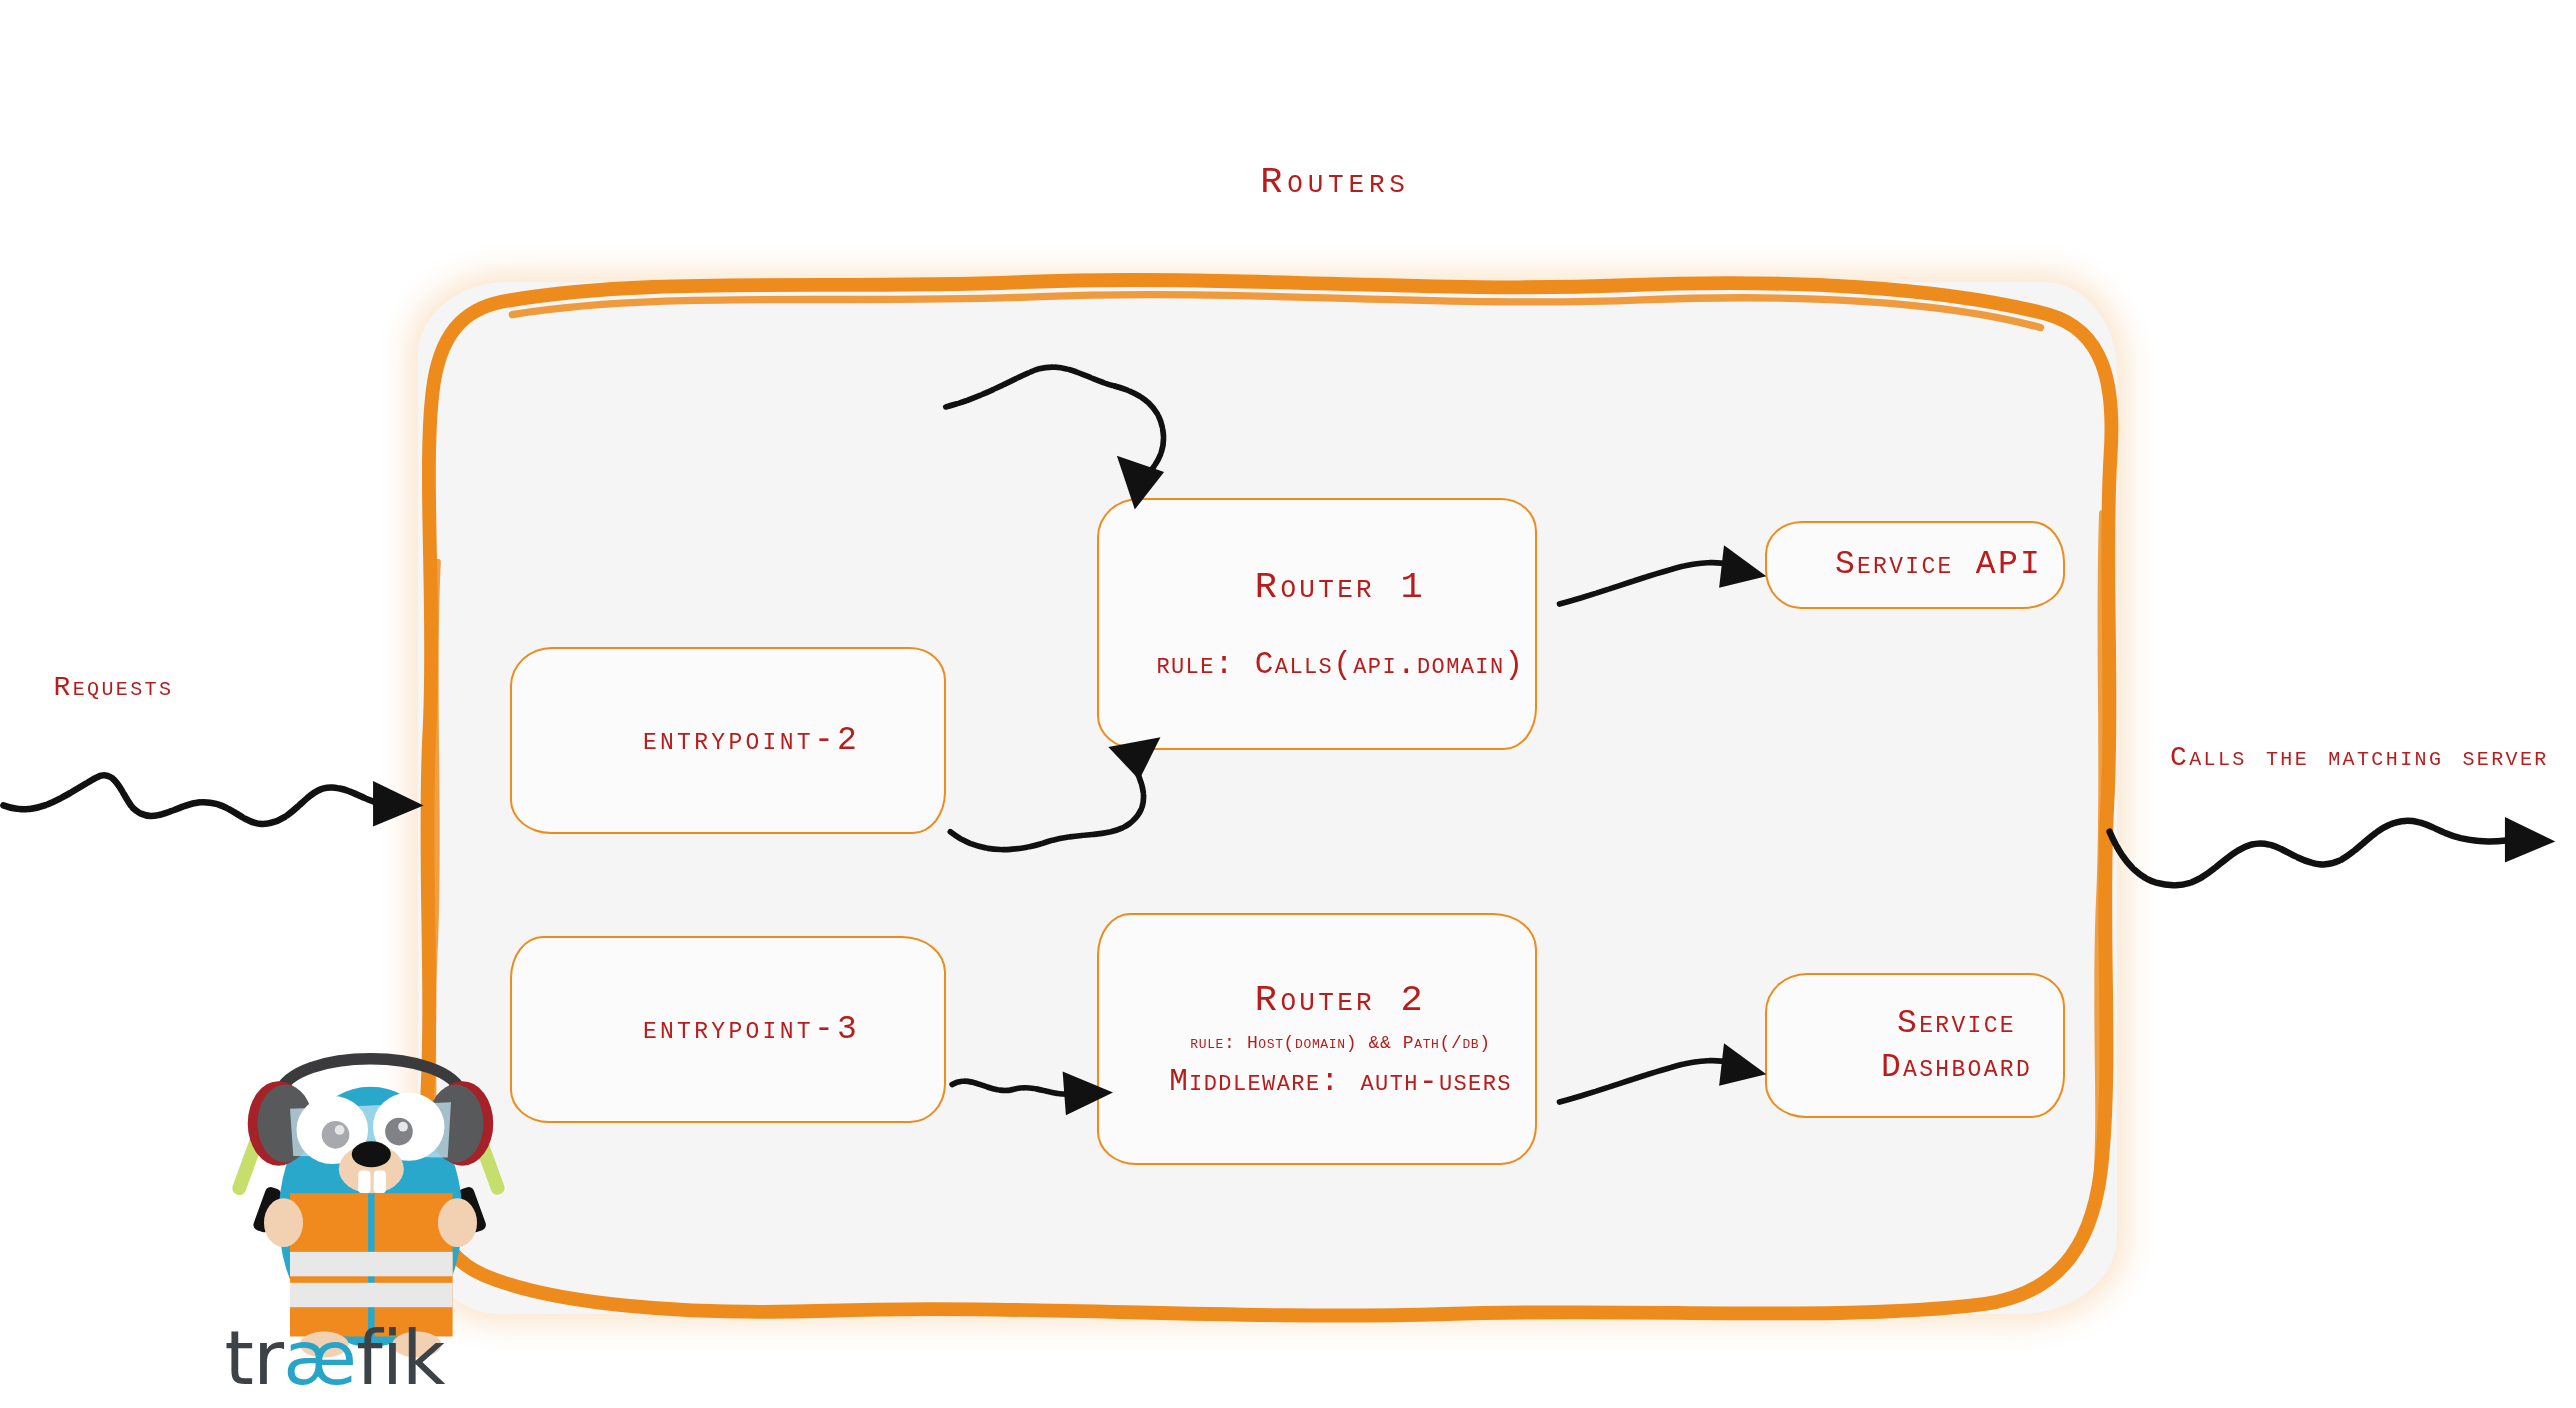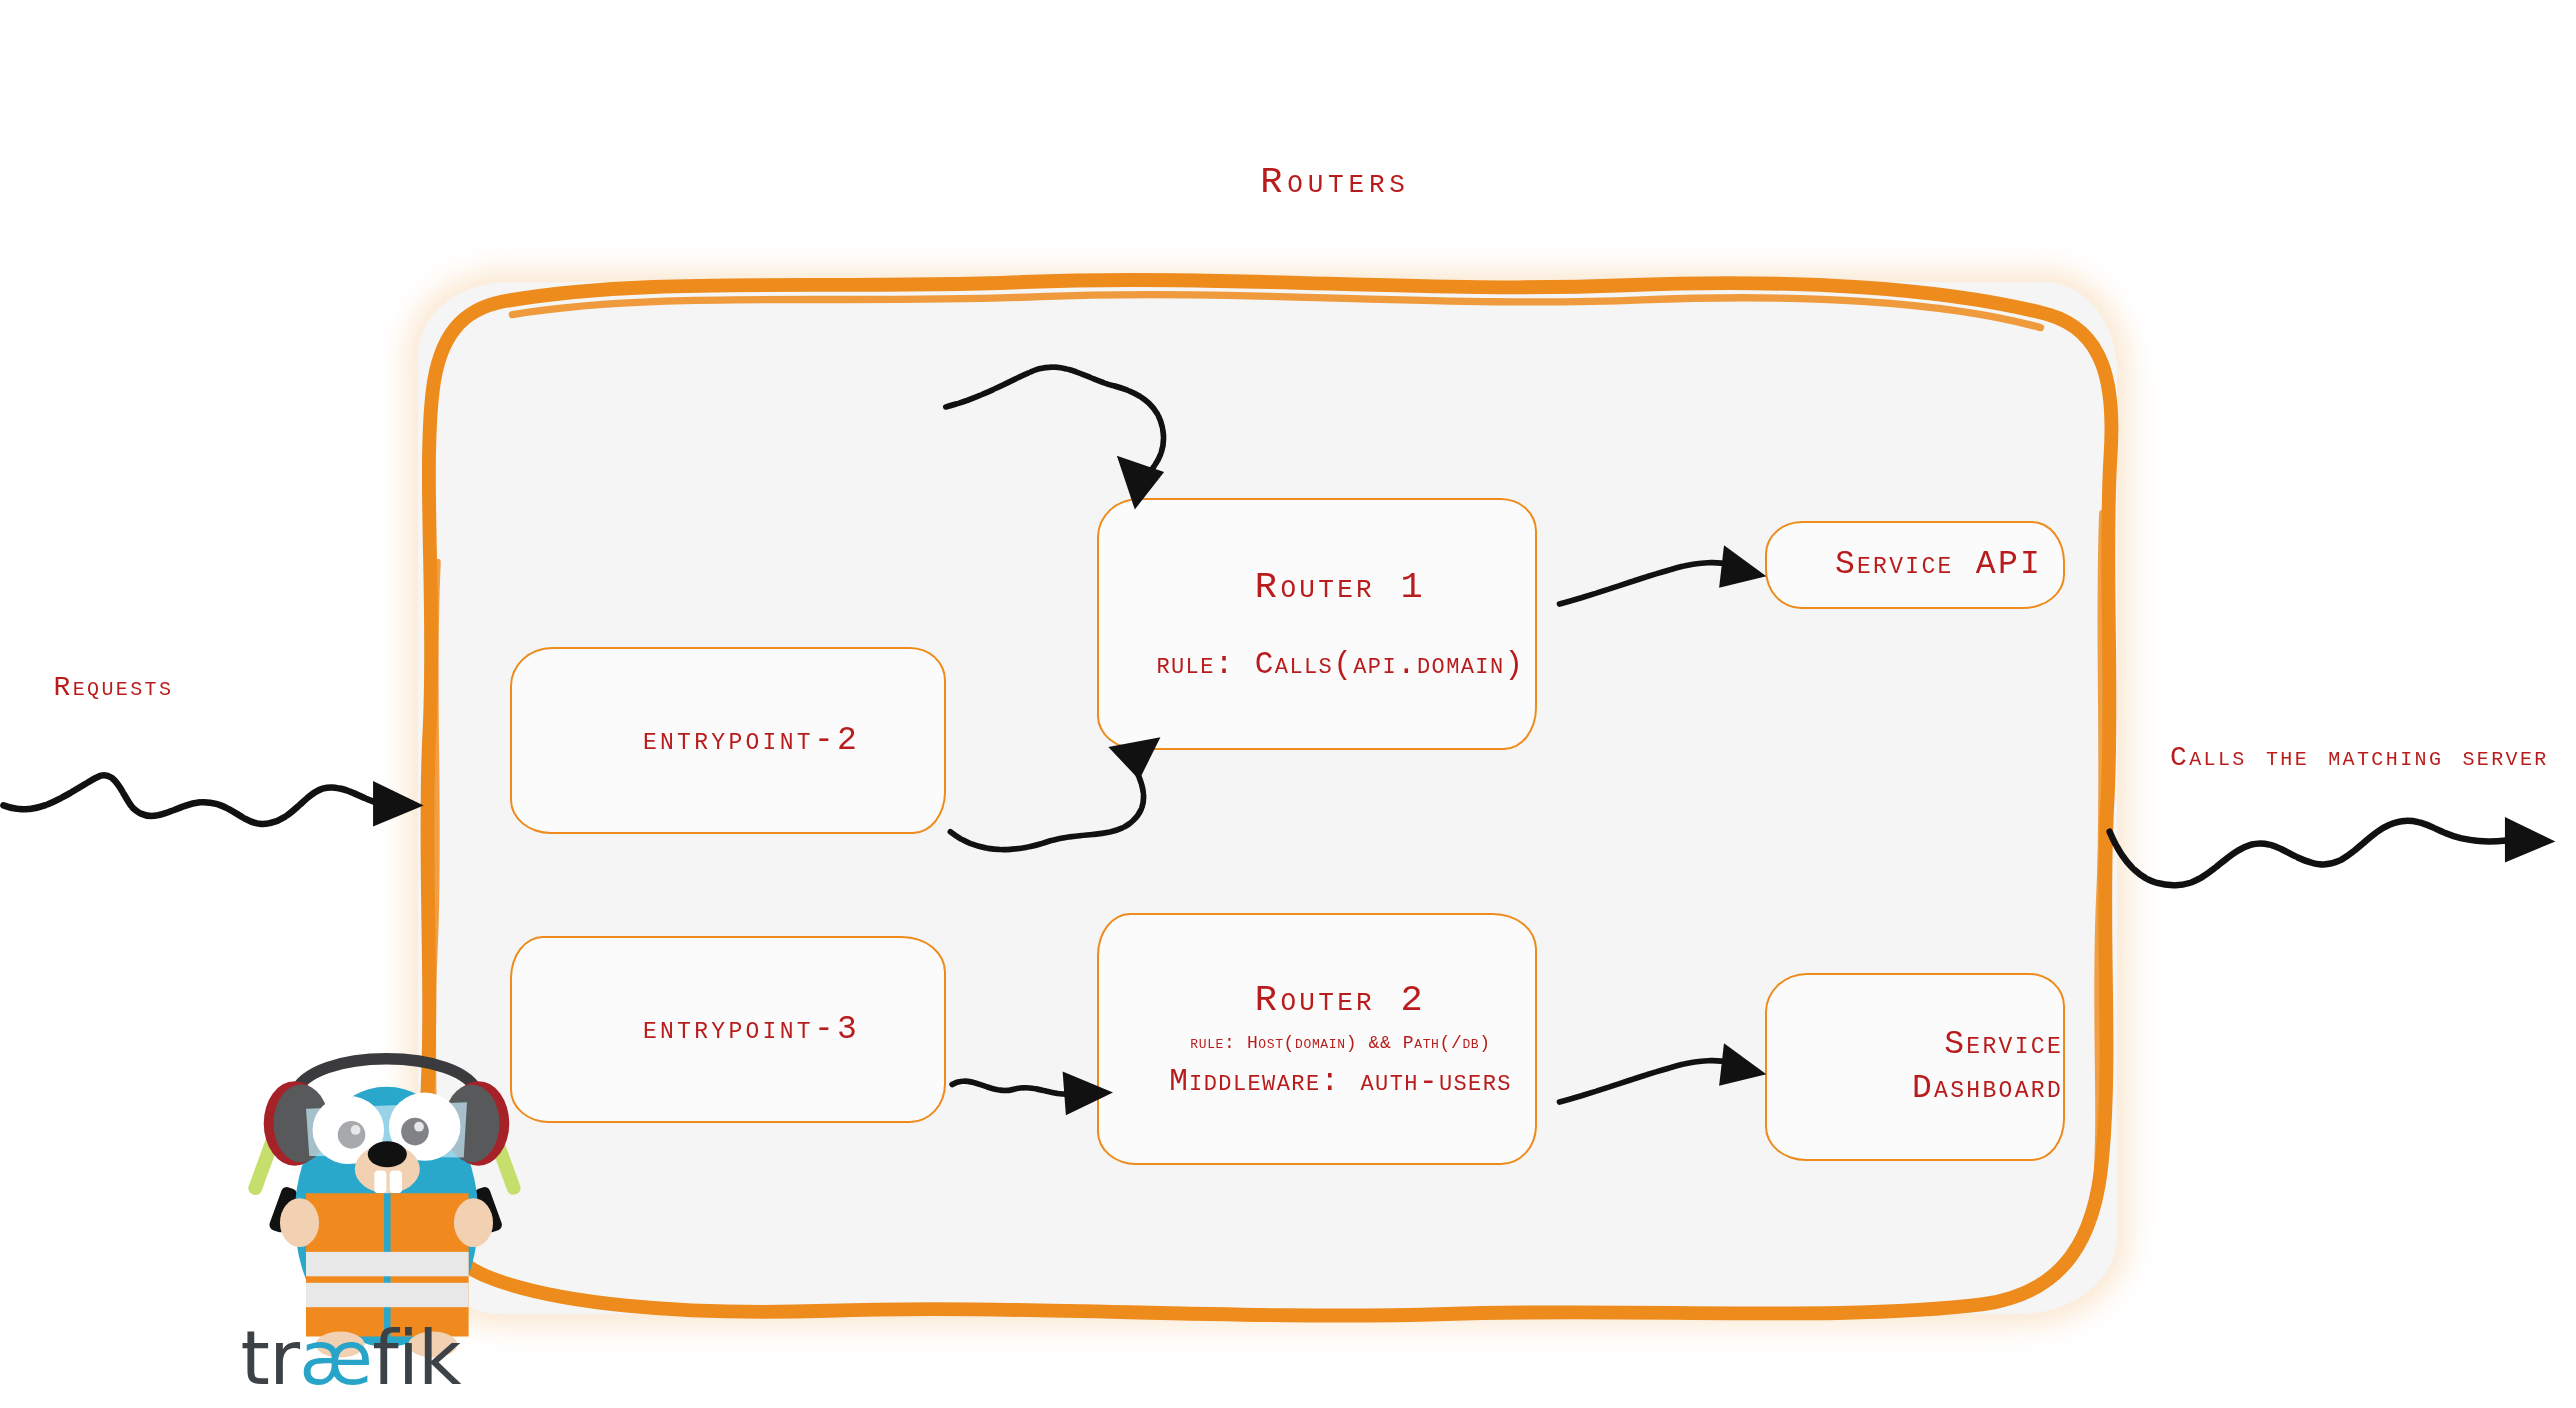--- a/index.html
+++ b/index.html
@@ -119,21 +119,21 @@
   }
 
   .flow-arrow {
     position: absolute;
     overflow: visible;
   }
 
   
   #traefik-brand {
     position: absolute;
-    left: 252px;
+    left: 236px;
     top: 1034px;
     width: 269px;
     height: 374px;
   }
   #traefik-brand svg { display: block; overflow: visible; }
 </style>
 </head>
 <body>
 
 <div id="canvas">
@@ -174,21 +174,21 @@
   <div class="node router wobble-c" style="left:1097px; top:913px; height:252px;">
     <span class="hand title" style="margin-bottom:11.4px;">Router 2</span>
     <span class="hand line-sm" style="margin-bottom:11.4px;">rule: Host(domain) &amp;&amp; Path(/db)</span>
     <span class="hand line">Middleware: auth-users</span>
   </div>
 
   <div class="node service wobble-a" style="left:1765px; top:521px; height:88px;">
     <span class="hand label">Service API</span>
   </div>
 
-  <div class="node service wobble-b" style="left:1765px; top:973px; height:188px; align-items:flex-end; padding-left:36px;">
+  <div class="node service wobble-b" style="left:1765px; top:973px; height:145px; align-items:center; padding-left:36px;">
     <span class="hand label">Service</span>
     <span class="hand label">Dashboard</span>
   </div>
 
   <svg class="flow-arrow" style="left:936px; top:358px; width:277px; height:163px;" viewBox="0 0 340 200">
     <path d="M 12 60 C 60 48 96 24 124 14 C 158 3 186 26 218 34
              C 248 42 272 56 278 86 C 284 116 268 134 252 152" fill="none" stroke="#111" stroke-width="7" stroke-linecap="round" stroke-dasharray="14 3 9 2 17 3"></path>
     <path d="M 244 186 L 222 120 L 280 140 Z" fill="#111"></path>
   </svg>
 

